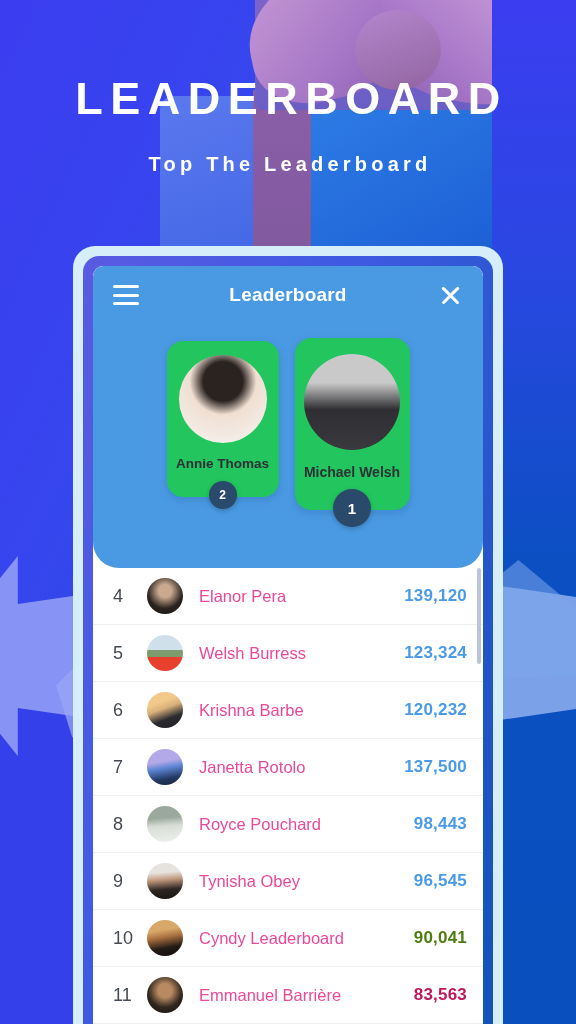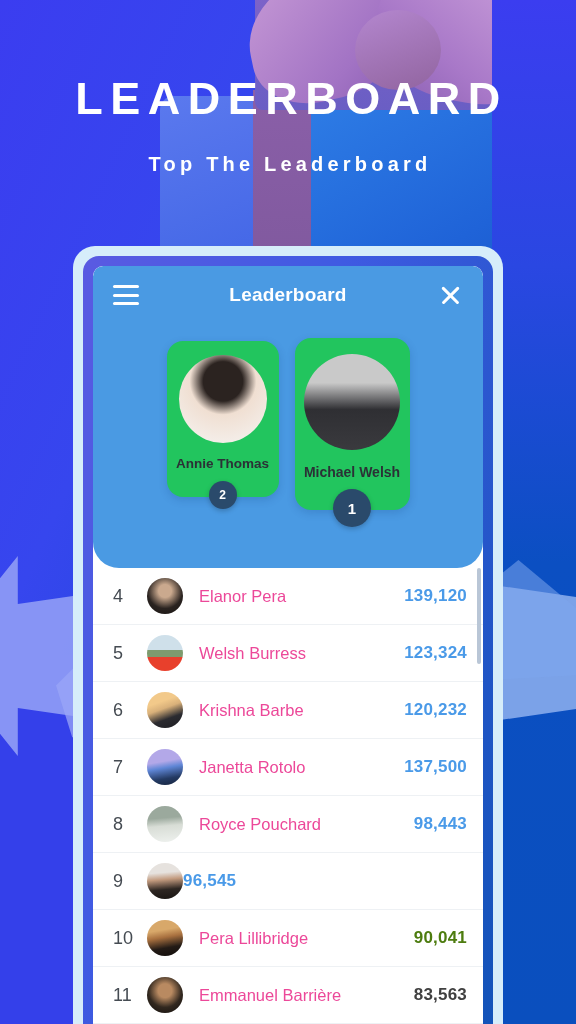--- a/index.html
+++ b/index.html
@@ -328,31 +328,32 @@
           </div>
           <div class="row">
             <div class="rank">8</div>
             <div class="ravatar fa4"></div>
             <div class="rname">Royce Pouchard</div>
             <div class="rscore" style="color: rgb(74, 154, 232);">98,443</div>
           </div>
           <div class="row">
             <div class="rank">9</div>
             <div class="ravatar fa5"></div>
+            <div class="rname">Tynisha Obey</div>
             <div class="rscore" style="color: rgb(74, 154, 232);">96,545</div>
           </div>
           <div class="row">
             <div class="rank">10</div>
             <div class="ravatar fa6"></div>
-            <div class="rname">Pera Lillibridge</div>
+            <div class="rname">Cyndy Leaderboard</div>
             <div class="rscore" style="color: #4d7c0f;">90,041</div>
           </div>
           <div class="row">
             <div class="rank">11</div>
             <div class="ravatar fa7"></div>
             <div class="rname">Emmanuel Barrière</div>
-            <div class="rscore" style="color: #404040;">83,563</div>
+            <div class="rscore" style="color: #be185d;">83,563</div>
           </div>
         </div>
 
     </div>
   </div>
 </div>
 
 </body></html>

